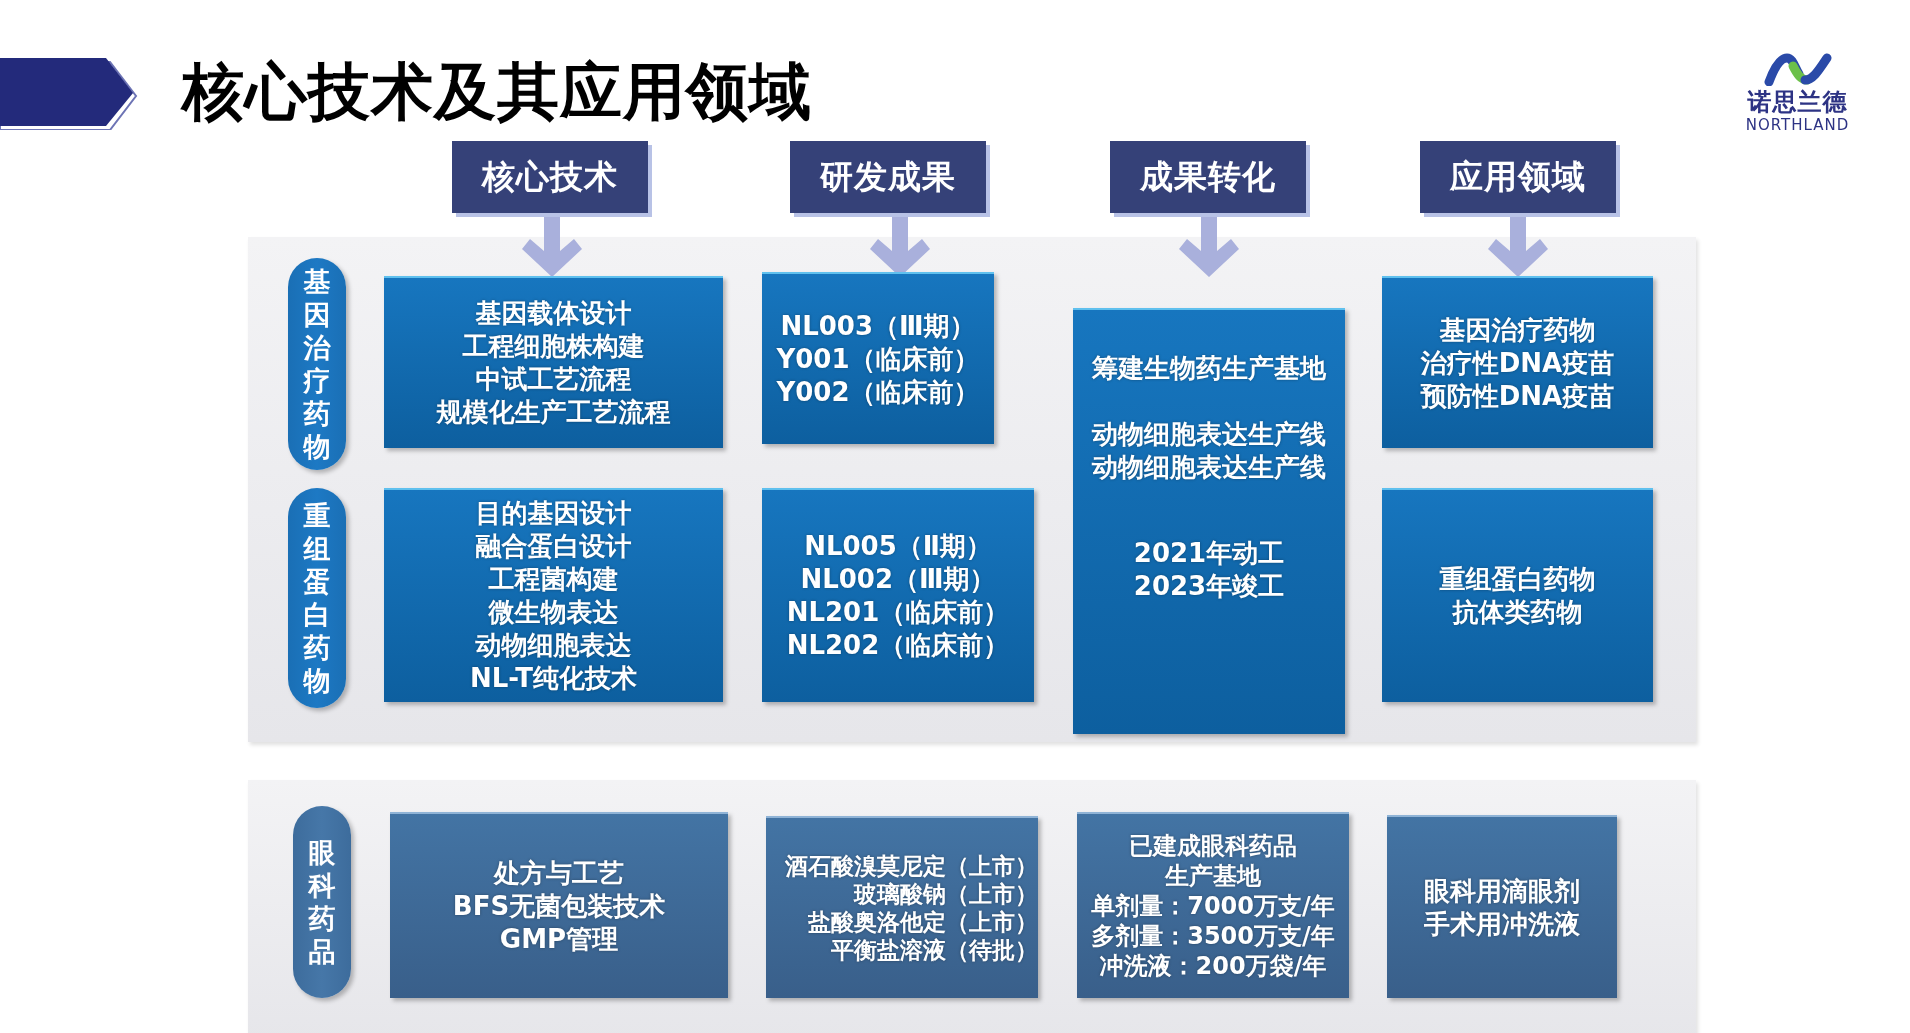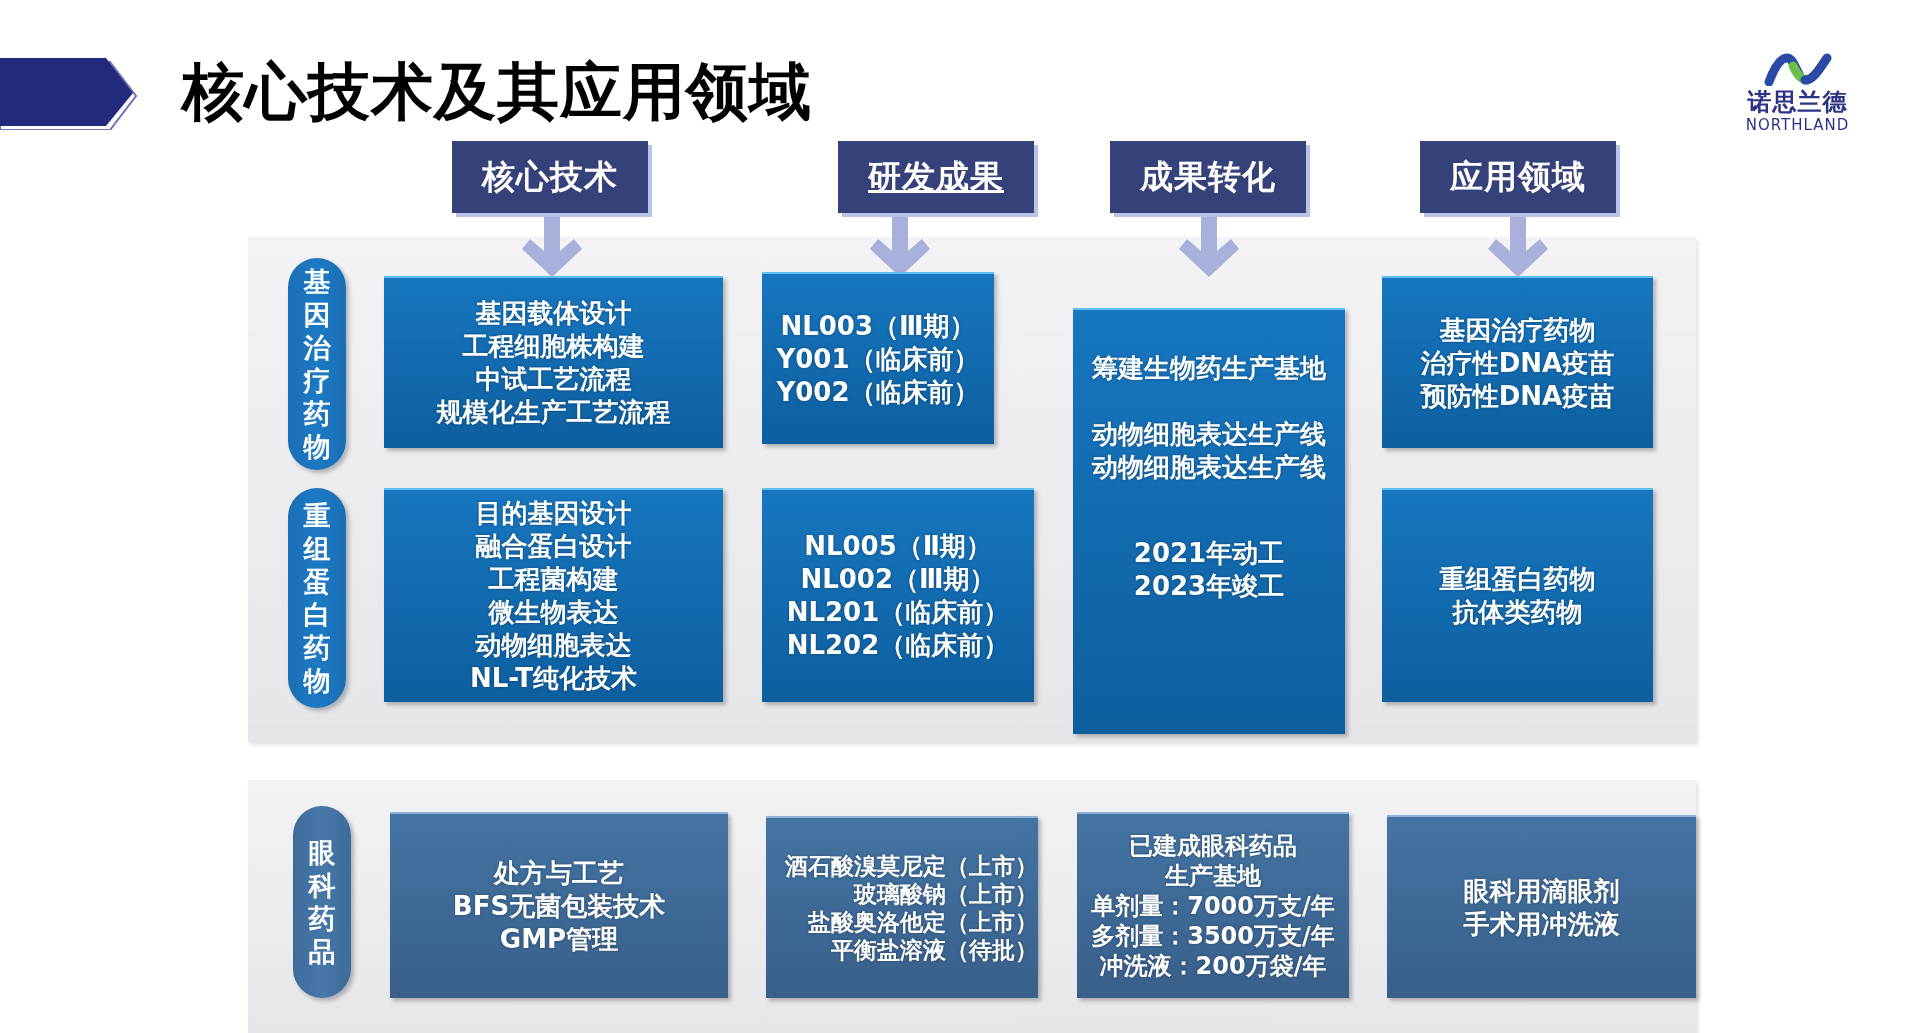--- a/index.html
+++ b/index.html
@@ -36,21 +36,21 @@
   <svg width="70" height="34" viewBox="0 0 70 34" style="display:block;margin:0 auto 2px;">
     <path d="M6,30 C12,14 18,6 24,6 C30,6 32,16 36,22" fill="none" stroke="#2a4aa8" stroke-width="9" stroke-linecap="round"></path>
     <path d="M30,14 C34,22 38,28 44,28" fill="none" stroke="#6cc04a" stroke-width="9" stroke-linecap="round"></path>
     <path d="M42,28 C50,28 56,18 64,6" fill="none" stroke="#2a4aa8" stroke-width="9" stroke-linecap="round"></path>
   </svg>
   <div class="logo-cn">诺思兰德</div>
   <div class="logo-en">NORTHLAND</div>
 </div>
 
 <div class="abs col-header" style="left:452px;">核心技术</div>
-<div class="abs col-header" style="left:838px;text-decoration:underline;">研发成果</div>
+<div class="abs col-header" style="left:790px;">研发成果</div>
 <div class="abs col-header" style="left:1110px;">成果转化</div>
 <div class="abs col-header" style="left:1420px;">应用领域</div>
 
 <div class="abs panel" style="left:248px;top:237px;width:1448px;height:505px;"></div>
 
 <svg class="abs down-arrow" style="left:520px;top:217px;" viewBox="0 0 64 60">
     <path d="M24,0 H40 V34 L54,22 L62,32 L32,60 L2,32 L10,22 L24,34 Z" fill="#a9b0dc"></path>
   </svg>
 <svg class="abs down-arrow" style="left:868px;top:217px;" viewBox="0 0 64 60">
     <path d="M24,0 H40 V34 L54,22 L62,32 L32,60 L2,32 L10,22 L24,34 Z" fill="#a9b0dc"></path>
@@ -146,16 +146,16 @@
   <span class="line">盐酸奥洛他定（上市）</span>
   <span class="line">平衡盐溶液（待批）</span>
 </div>
 <div class="abs box steel" style="left:1077px;top:812px;width:272px;height:186px;font-size:24px;line-height:30px;">
   <span class="line">已建成眼科药品</span>
   <span class="line">生产基地</span>
   <span class="line">单剂量：7000万支/年</span>
   <span class="line">多剂量：3500万支/年</span>
   <span class="line">冲洗液：200万袋/年</span>
 </div>
-<div class="abs box steel f26" style="left:1387px;top:815px;width:309px;height:183px;">
+<div class="abs box steel f26" style="left:1387px;top:815px;width:230px;height:183px;">
   <span class="line">眼科用滴眼剂</span>
   <span class="line">手术用冲洗液</span>
 </div>
 
 </body></html>

